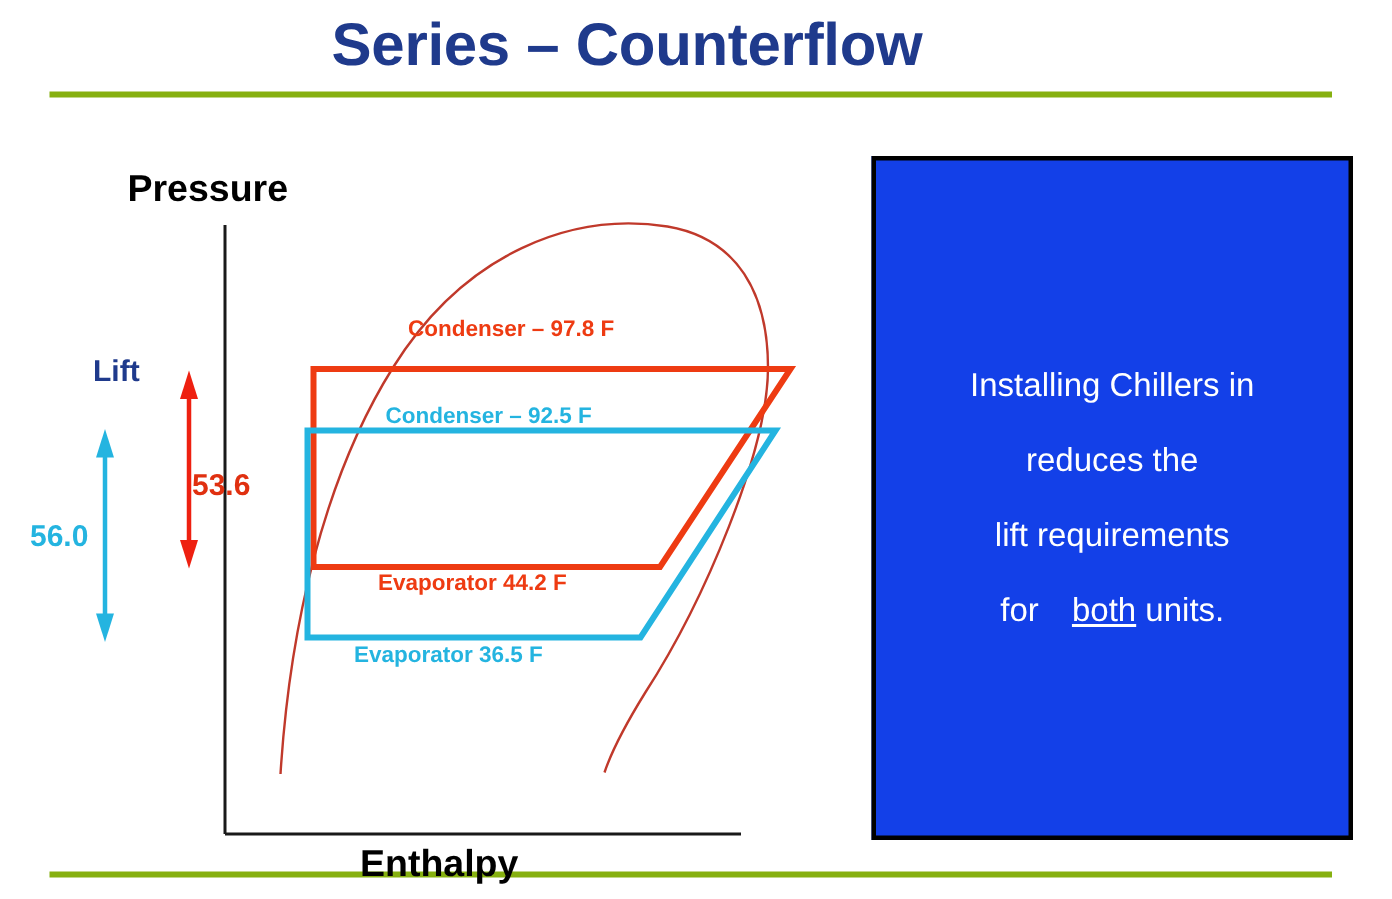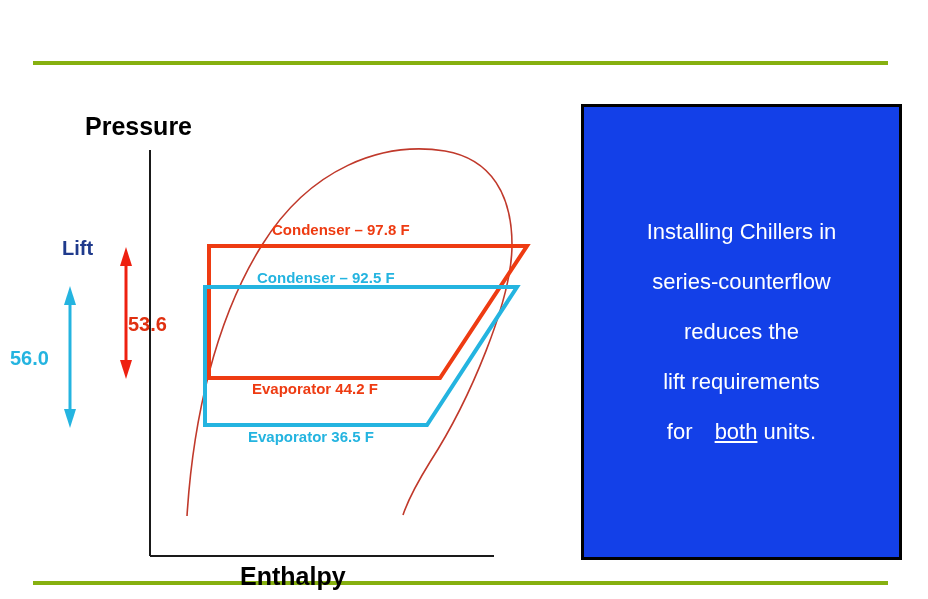--- a/index.html
+++ b/index.html
@@ -94,35 +94,35 @@
     font-weight: bold;
     white-space: nowrap;
   }
   .value-red {
     left: 84px;
     top: 313px;
     color: #e03010;
     margin-left: 44px;
   }
   .value-cyan {
-    left: 10px;
+    left: 20px;
     top: 347px;
     color: #24b4e0;
   }
 
   .curve-label {
     position: absolute;
     font-size: 15px;
     font-weight: bold;
     white-space: nowrap;
   }
-  .lbl-cond-red  { left: 272px; top: 221px; color: #ee3b12; }
+  .lbl-cond-red  { left: 272px; top: 211px; color: #ee3b12; }
   .lbl-cond-cyan { left: 257px; top: 269px; color: #24b4e0; }
   .lbl-evap-red  { left: 252px; top: 380px; color: #ee3b12; }
-  .lbl-evap-cyan { left: 248px; top: 428px; color: #24b4e0; }
+  .lbl-evap-cyan { left: 236px; top: 428px; color: #24b4e0; }
 
   
   .callout {
     position: absolute;
     left: 581px;
     top: 104px;
     width: 321px;
     height: 456px;
     background: #1340e8;
     border: 3px solid #000000;
@@ -140,20 +140,21 @@
     margin: 13px 0;
     white-space: nowrap;
   }
   .callout-line u { text-decoration: underline; margin-left: 16px; }
 </style>
 </head>
 <body>
 
 <div class="slide">
 
+  <div class="slide-title">Series – Counterflow</div>
   <div class="rule rule-top"></div>
   <div class="rule rule-bottom"></div>
 
   <div class="chart-area">
 
     <svg width="570" height="599" viewBox="0 0 570 599" style="position:absolute;left:0;top:0;">
 
       <g>
         <line x1="150" y1="150" x2="150" y2="556" stroke="#1a1a1a" stroke-width="2"></line>
         <line x1="150" y1="556" x2="494" y2="556" stroke="#1a1a1a" stroke-width="2"></line>
@@ -196,19 +197,18 @@
     <div class="value-label value-cyan">56.0</div>
 
     <div class="curve-label lbl-cond-red">Condenser – 97.8 F</div>
     <div class="curve-label lbl-cond-cyan">Condenser – 92.5 F</div>
     <div class="curve-label lbl-evap-red">Evaporator 44.2 F</div>
     <div class="curve-label lbl-evap-cyan">Evaporator 36.5 F</div>
   </div>
 
   <div class="callout">
     <div class="callout-line">Installing Chillers in</div>
-    <div class="callout-line">series-counterflow</div>
     <div class="callout-line">reduces the</div>
     <div class="callout-line">lift requirements</div>
     <div class="callout-line"><span>for </span><u>both</u><span> units.</span></div>
   </div>
 
 </div>
 
 </body></html>

